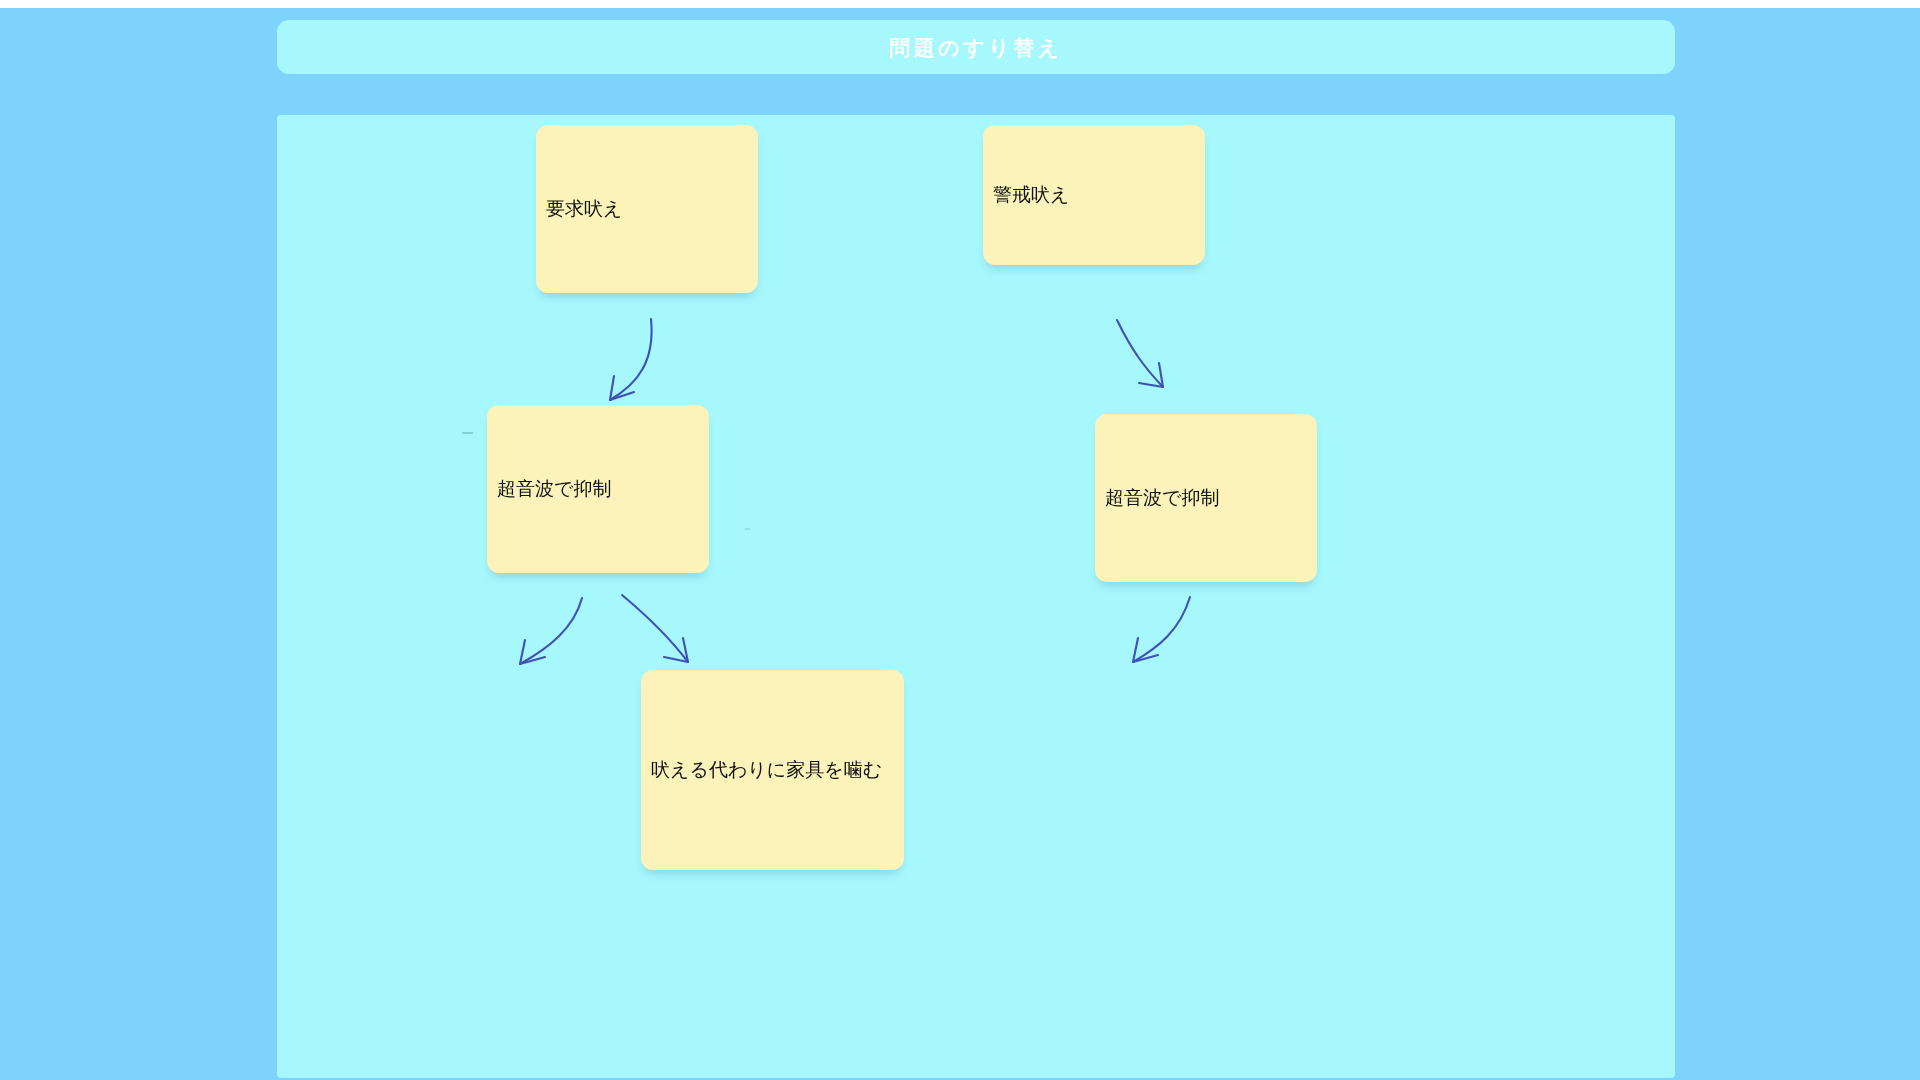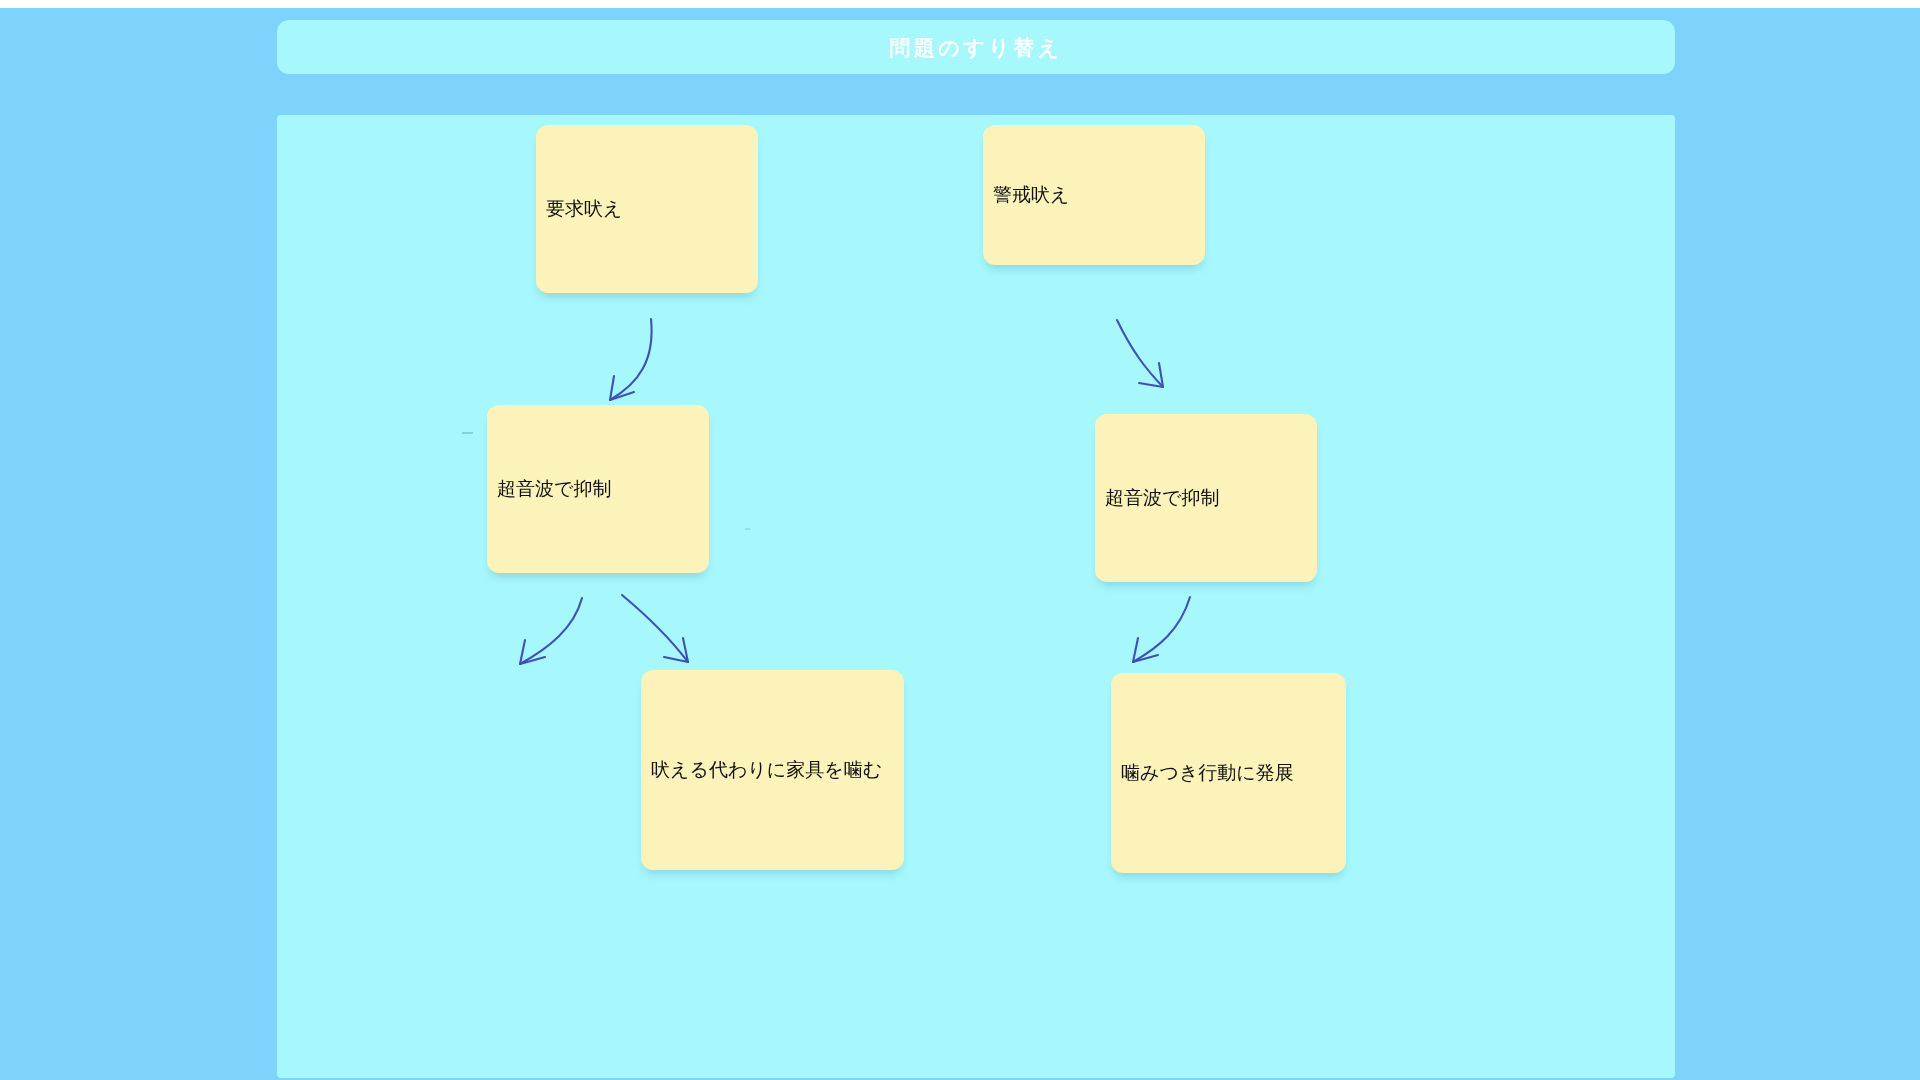--- a/index.html
+++ b/index.html
@@ -154,18 +154,15 @@
 
     <div class="note" style="left:818px; top:299px; width:222px; height:168px;">
       <div class="note-label">超音波で抑制</div>
     </div>
 
 
     <div class="note" style="left:364px; top:555px; width:263px; height:200px;">
       <div class="note-label">吠える代わりに家具を噛む</div>
     </div>
 
-    <div class="note" style="left:834px; top:558px; width:235px; height:200px;">
-      <div class="note-label">噛みつき行動に発展</div>
-    </div>
 
   </div>
 </div>
 
 </body></html>

